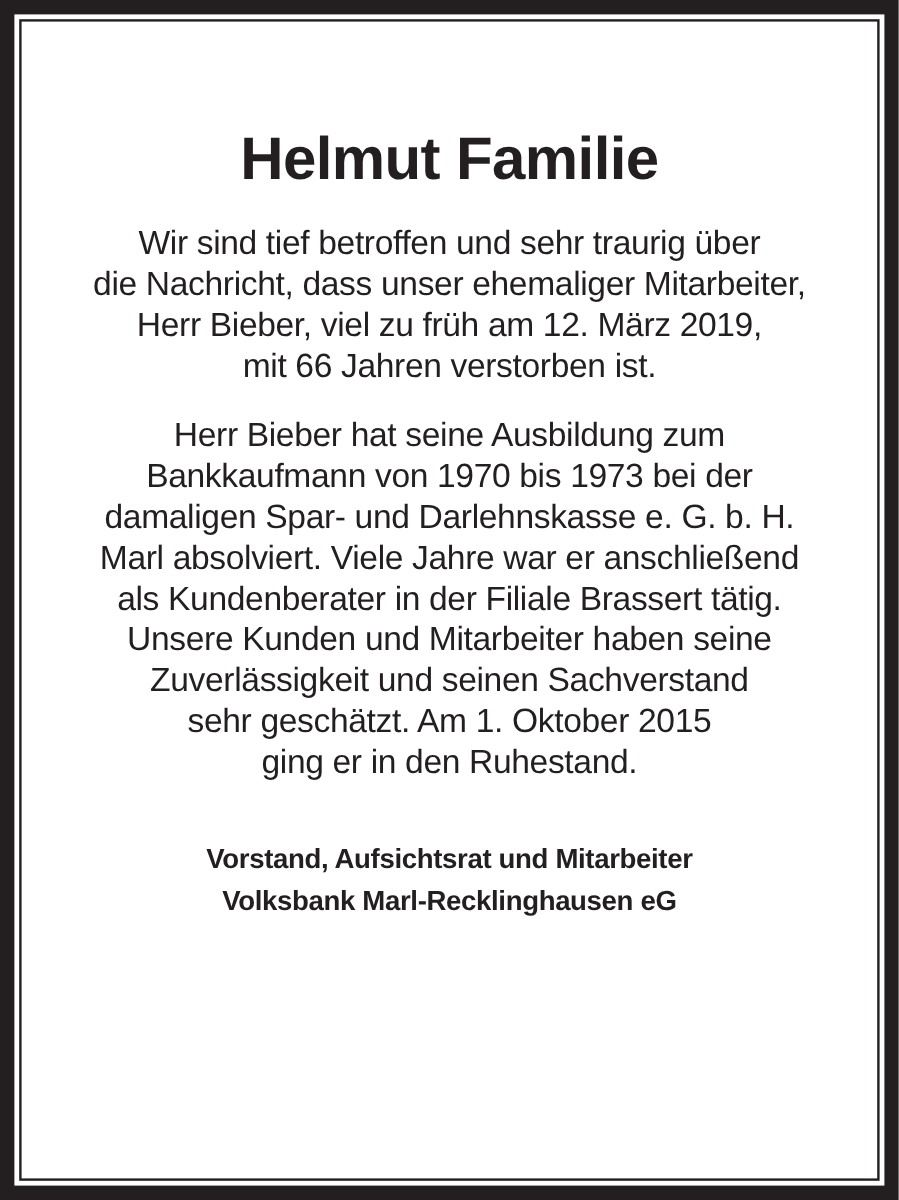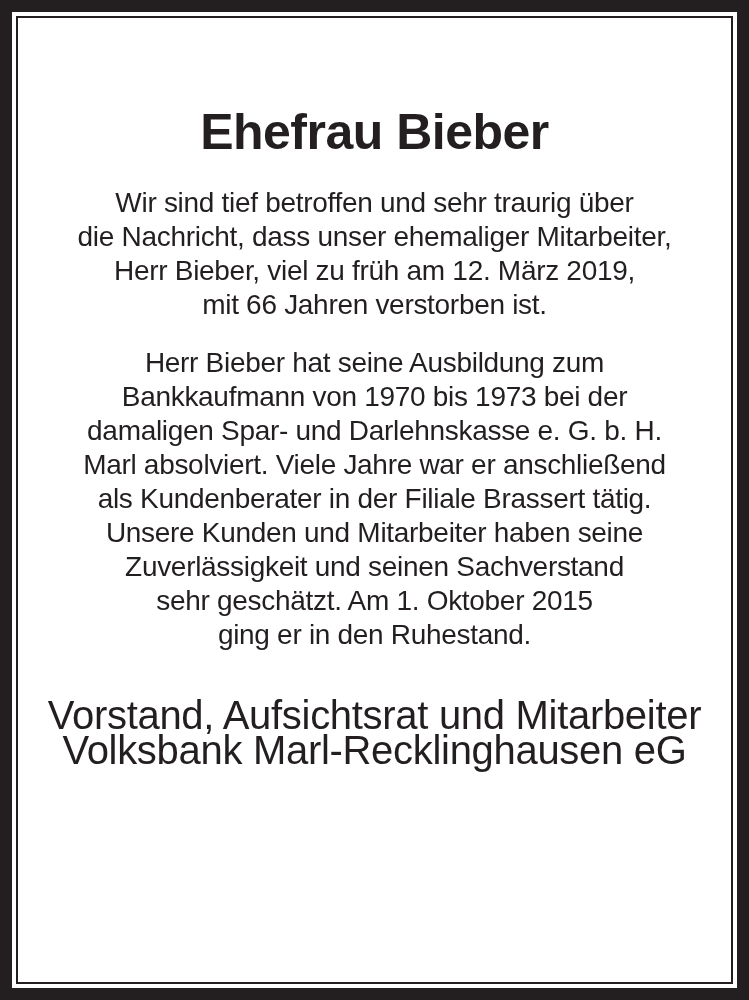--- a/index.html
+++ b/index.html
@@ -34,34 +34,34 @@
     white-space: pre-line;
   }
   .body-paragraph {
     font-size: 28px;
     line-height: 34px;
     letter-spacing: -0.3px;
     margin: 0 0 24px 0;
     white-space: pre-line;
   }
   .signature-block {
-    font-size: 40px;
-    font-weight: normal;
+    font-size: 23px;
+    font-weight: bold;
     line-height: 35px;
     letter-spacing: -0.3px;
     margin: 46px 0 4px 0;
     white-space: pre-line;
   }
 </style>
 </head>
 <body>
 
 <div class="page">
   <div class="frame-inner">
-    <h1 class="deceased-name">Ehefrau Bieber</h1>
+    <h1 class="deceased-name">Helmut Familie</h1>
 
     <p class="body-paragraph">Wir sind tief betroffen und sehr traurig über
 die Nachricht, dass unser ehemaliger Mitarbeiter,
 Herr Bieber, viel zu früh am 12. März 2019,
 mit 66 Jahren verstorben ist.</p>
 
     <p class="body-paragraph">Herr Bieber hat seine Ausbildung zum
 Bankkaufmann von 1970 bis 1973 bei der
 damaligen Spar- und Darlehnskasse e. G. b. H.
 Marl absolviert. Viele Jahre war er anschließend

